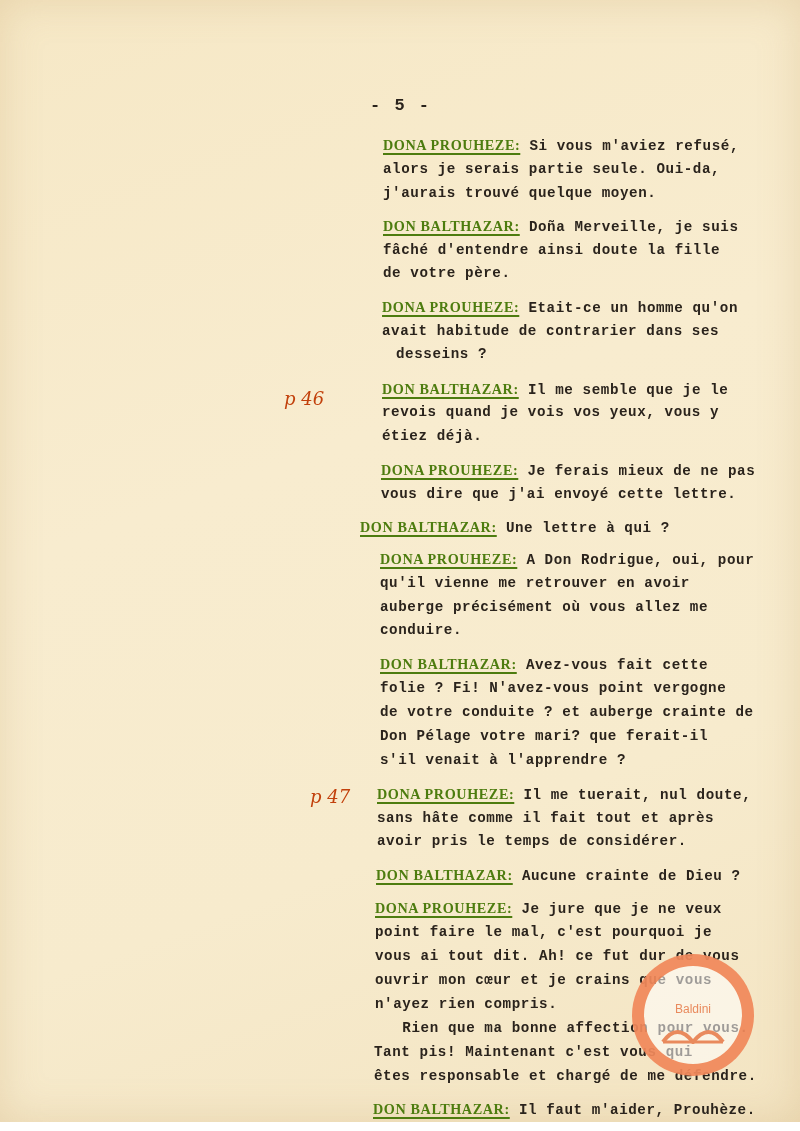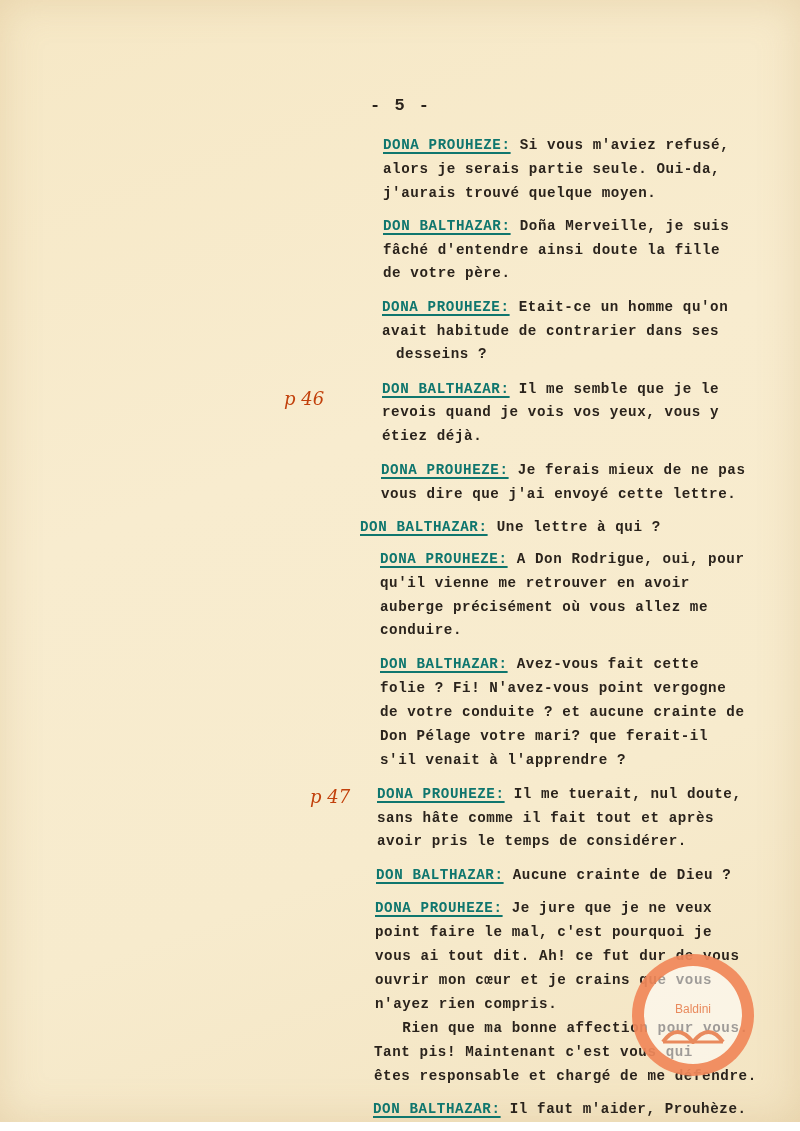--- a/index.html
+++ b/index.html
@@ -7,21 +7,21 @@
     width:800px; height:1131px; overflow:hidden; position:relative;
     background: linear-gradient(160deg, #f6e8c6 0%, #f8eccf 40%, #f7ebcd 70%, #f3e4c2 100%);
     font-family: "Liberation Mono", "DejaVu Sans Mono", monospace;
     color:#2a231c;
   }
   .page-edge { position:absolute; left:0; top:0; width:800px; height:1122px;
     box-shadow: inset 0 0 40px rgba(190,150,90,0.25); }
   .bottom-strip { position:absolute; left:0; top:1122px; width:800px; height:9px; background:#ffffff; }
   .page-number { position:absolute; left:370px; top:96px; font-size:17px; font-weight:bold; letter-spacing:2px; }
   .line { position:absolute; font-size:14.2px; font-weight:bold; white-space:pre; letter-spacing:0.6px; }
-  .speaker { text-decoration: underline; text-decoration-thickness:2px; text-underline-offset:3px; color:#0f766e; }
+  .speaker { text-decoration: underline; text-decoration-thickness:2px; text-underline-offset:3px; color:#4d7c0f;font-family:Liberation Serif, serif; }
   .annotation { position:absolute; color:#c2410c; font-family:"DejaVu Serif", serif; font-style:italic; font-size:18px; }
   .stamp { position:absolute; left:632px; top:954px; width:98px; height:98px; border-radius:50%;
     border:12px solid rgba(238,125,75,0.85); background:rgba(255,255,255,0.55); }
   .stamp-text { position:absolute; left:0; right:0; top:36px; text-align:center;
     font-family:"Liberation Sans", sans-serif; font-size:12px; color:#e98a5d; }
   .stamp-arcs { position:absolute; left:17px; top:56px; }
 </style>
 </head>
 <body>
 
@@ -51,21 +51,21 @@
 
 <div class="line" style="left:360px;top:519px"><span class="speaker">DON BALTHAZAR:</span><span> Une lettre à qui ?</span></div>
 
 <div class="line" style="left:380px;top:551px"><span class="speaker">DONA PROUHEZE:</span><span> A Don Rodrigue, oui, pour</span></div>
 <div class="line" style="left:380px;top:575px"><span>qu'il vienne me retrouver en avoir</span></div>
 <div class="line" style="left:380px;top:599px"><span>auberge précisément où vous allez me</span></div>
 <div class="line" style="left:380px;top:622px"><span>conduire.</span></div>
 
 <div class="line" style="left:380px;top:656px"><span class="speaker">DON BALTHAZAR:</span><span> Avez-vous fait cette</span></div>
 <div class="line" style="left:380px;top:680px"><span>folie ? Fi! N'avez-vous point vergogne</span></div>
-<div class="line" style="left:380px;top:704px"><span>de votre conduite ? et aucune crainte de</span></div>
+<div class="line" style="left:380px;top:704px"><span>de votre conduite ? et auberge crainte de</span></div>
 <div class="line" style="left:380px;top:728px"><span>Don Pélage votre mari? que ferait-il</span></div>
 <div class="line" style="left:380px;top:752px"><span>s'il venait à l'apprendre ?</span></div>
 
 <div class="line" style="left:377px;top:786px"><span class="speaker">DONA PROUHEZE:</span><span> Il me tuerait, nul doute,</span></div>
 <div class="line" style="left:377px;top:810px"><span>sans hâte comme il fait tout et après</span></div>
 <div class="line" style="left:377px;top:833px"><span>avoir pris le temps de considérer.</span></div>
 
 <div class="line" style="left:376px;top:867px"><span class="speaker">DON BALTHAZAR:</span><span> Aucune crainte de Dieu ?</span></div>
 
 <div class="line" style="left:375px;top:900px"><span class="speaker">DONA PROUHEZE:</span><span> Je jure que je ne veux</span></div>

